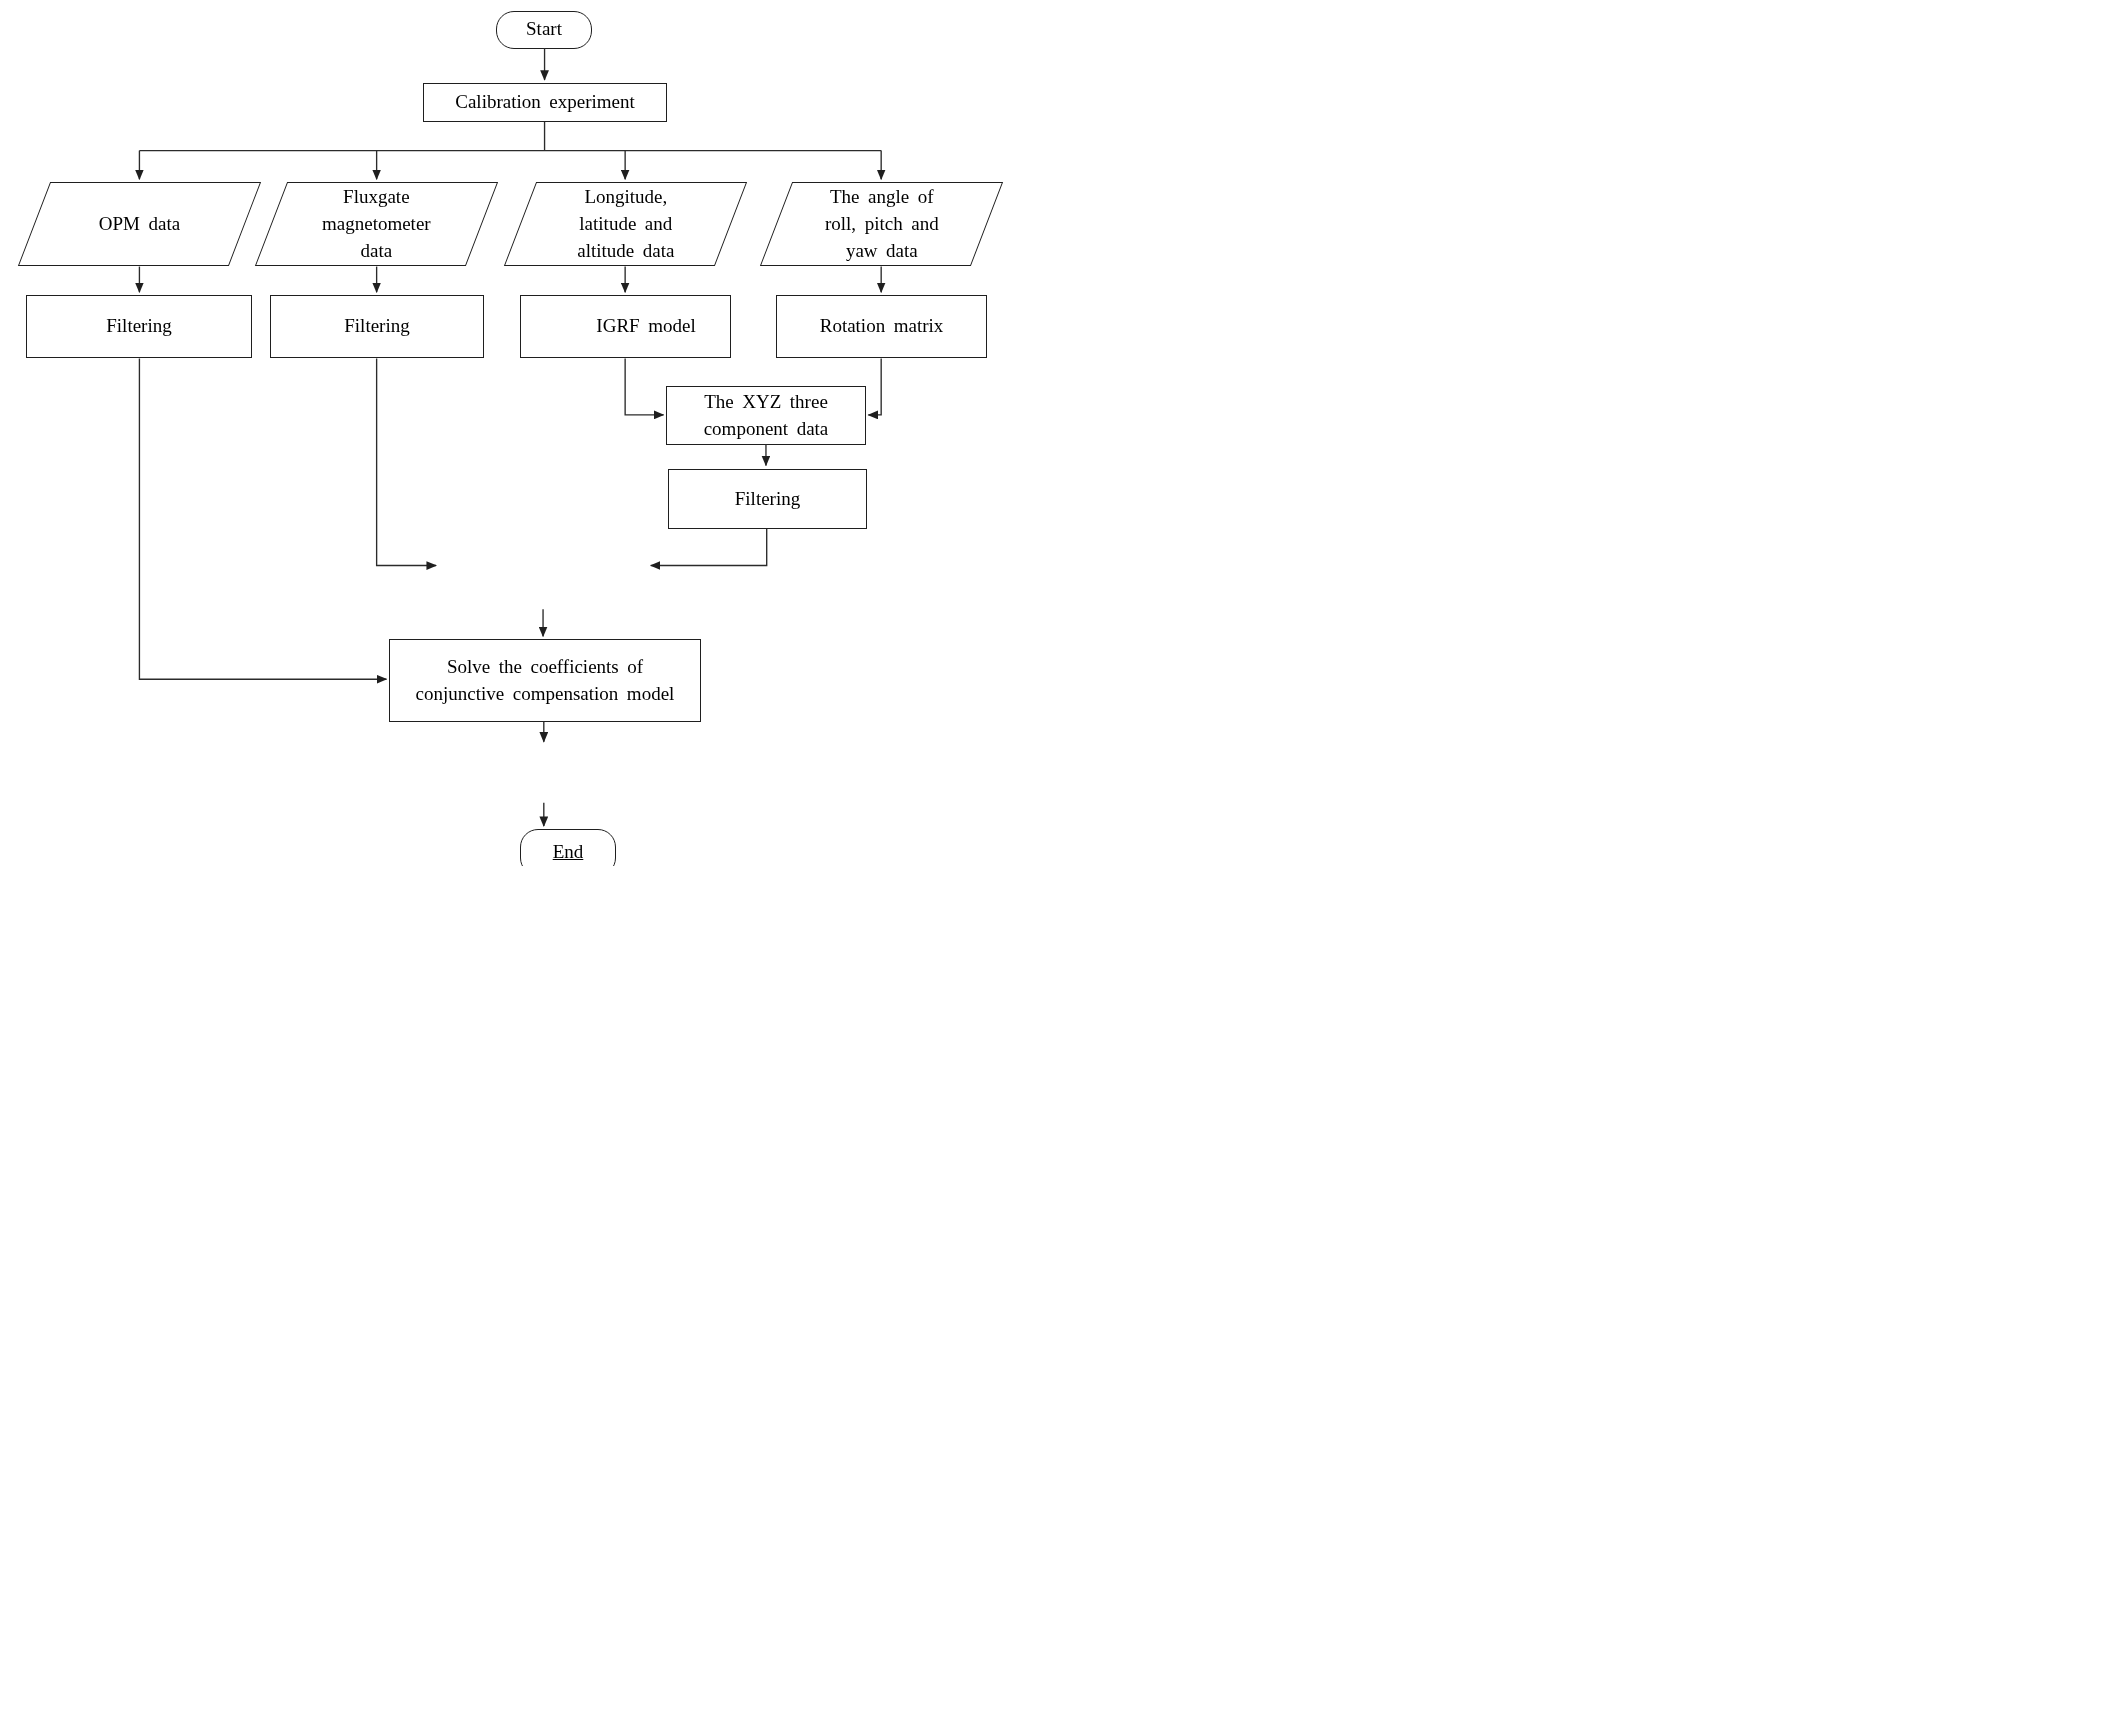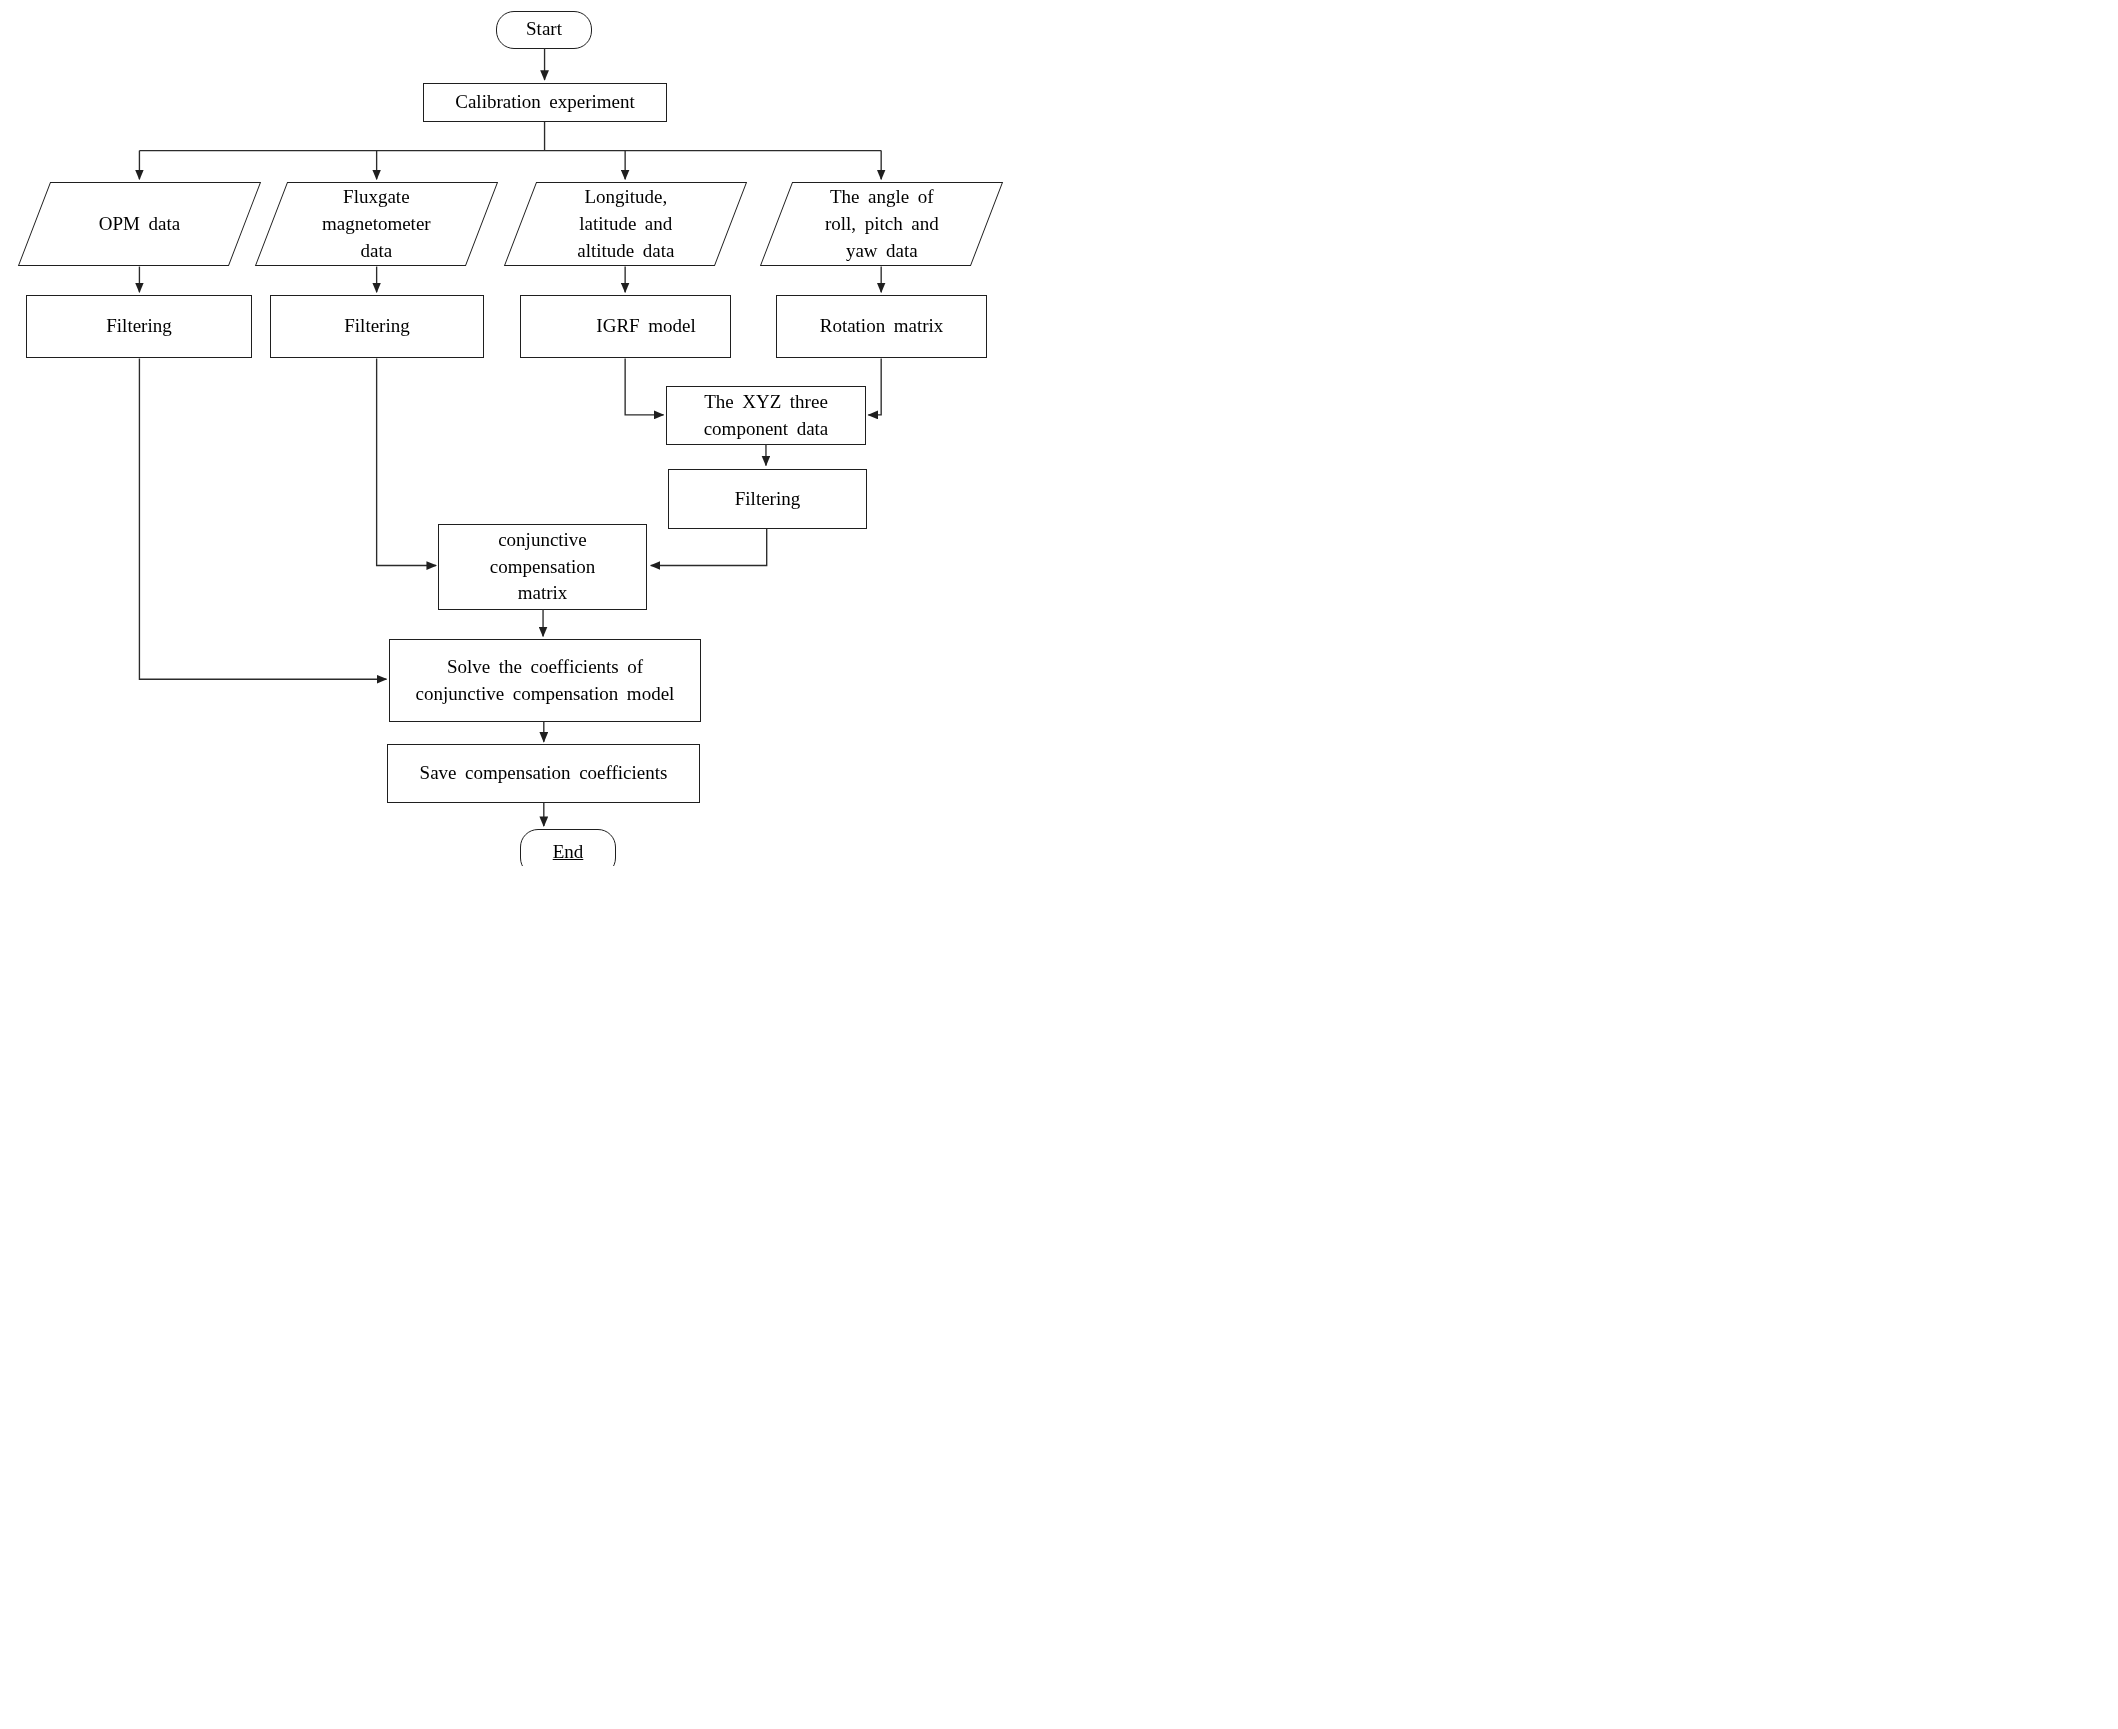--- a/index.html
+++ b/index.html
@@ -121,30 +121,24 @@
   </div>
 
   <div class="node" style="left:666px; top:386px; width:200px; height:59px;">
     <span class="label" style="max-width:151px;">The XYZ three component data</span>
   </div>
 
   <div class="node" style="left:668px; top:469px; width:199px; height:60px;">
     <span class="label">Filtering</span>
   </div>
 
-  <div class="node" style="left:438px; top:524px; width:209px; height:86px;">
-    <span class="label" style="max-width:143px;">conjunctive compensation matrix</span>
-  </div>
 
   <div class="node" style="left:389px; top:639px; width:312px; height:83px;">
     <span class="label" style="max-width:271px;">Solve the coefficients of conjunctive compensation model</span>
   </div>
 
-  <div class="node" style="left:387px; top:744px; width:313px; height:59px;">
-    <span class="label">Save compensation coefficients</span>
-  </div>
 
   <div class="node terminator" style="left:520px; top:829px; width:96px; height:47px;text-decoration:underline;">
     <span class="label">End</span>
   </div>
 
 </div>
 
 
 </body></html>

